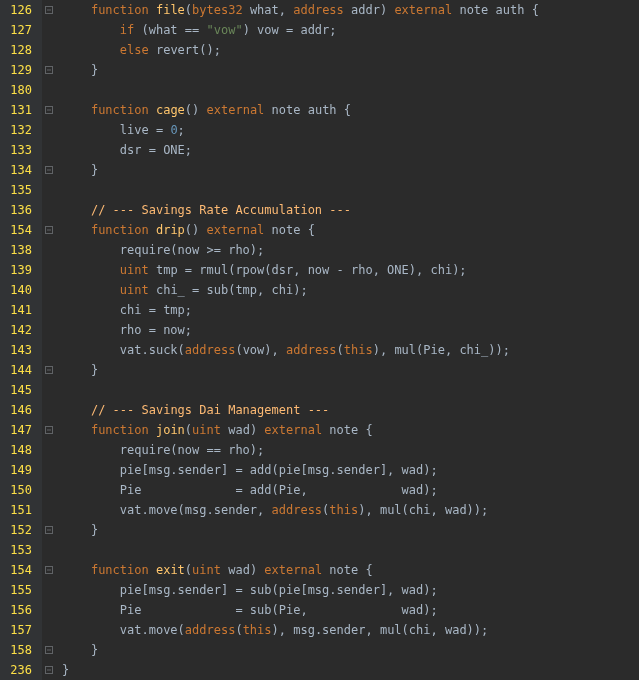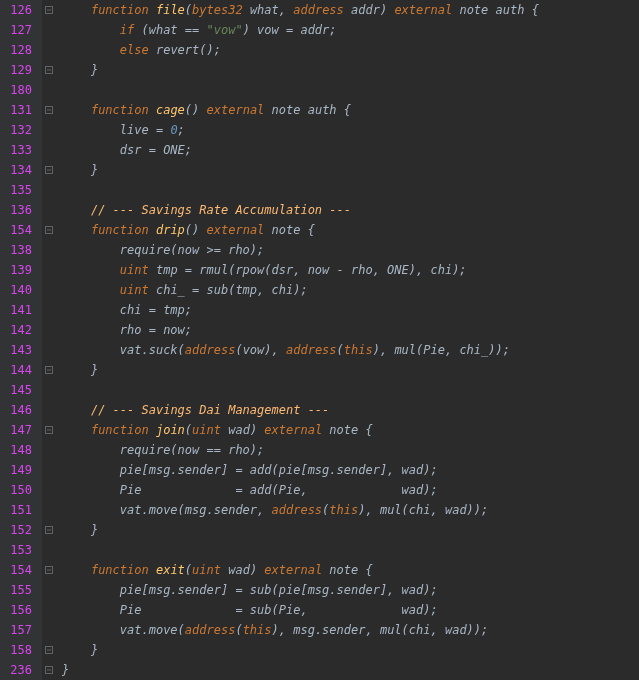--- a/index.html
+++ b/index.html
@@ -10,21 +10,21 @@
     font-family: "Consolas", "Menlo", "Monaco", monospace;
     font-size: 12px;
     line-height: 20px;
     overflow: hidden;
   }
   .editor { display: flex; height: 100%; }
   .gutter {
     width: 42px;
     flex-shrink: 0;
     background: #313335;
-    color: #d946ef;
+    color: #fde047;
     text-align: right;
     padding-right: 10px;
     user-select: none;
   }
   .gutter div { height: 20px; }
   .fold-col {
     width: 14px;
     flex-shrink: 0;
     background: #2b2b2b;
     user-select: none;
@@ -36,21 +36,21 @@
     justify-content: center;
   }
   .fold-mark.has svg { display: block; }
   .fold-mark svg { display: none; width: 8px; height: 8px; }
   .code {
     flex: 1;
     color: #a9b7c6;
     white-space: pre;
     padding-left: 6px;
   }
-  .code .line { height: 20px; font-style: italic; }
+  .code .line { height: 20px; }
   .kw   { color: #cc7832; }           
   .type { color: #cc7832; }
   .fn   { color: #ffc66d; }           
   .str  { color: #6a8759; }           
   .num  { color: #6897bb; }           
   .cmt  { color: #fdba74; }           
   .p    { color: #a9b7c6; }           
 </style>
 </head>
 <body>

